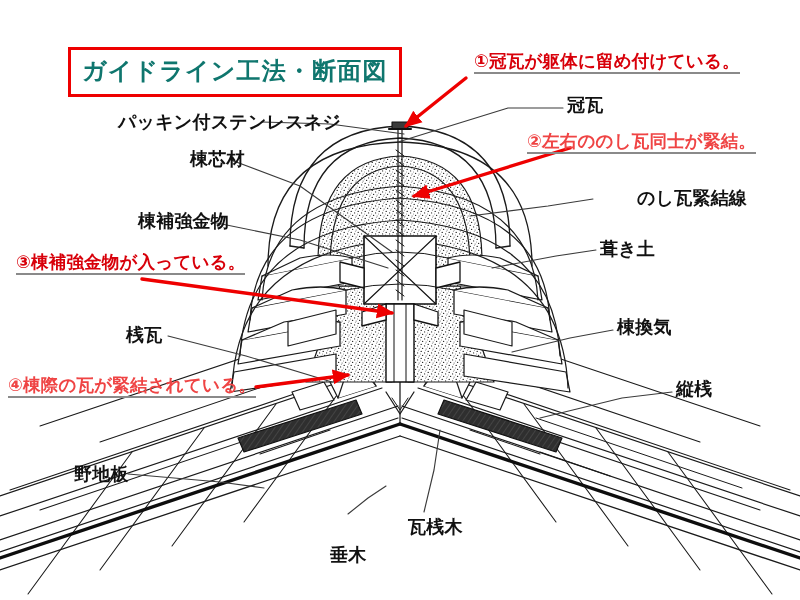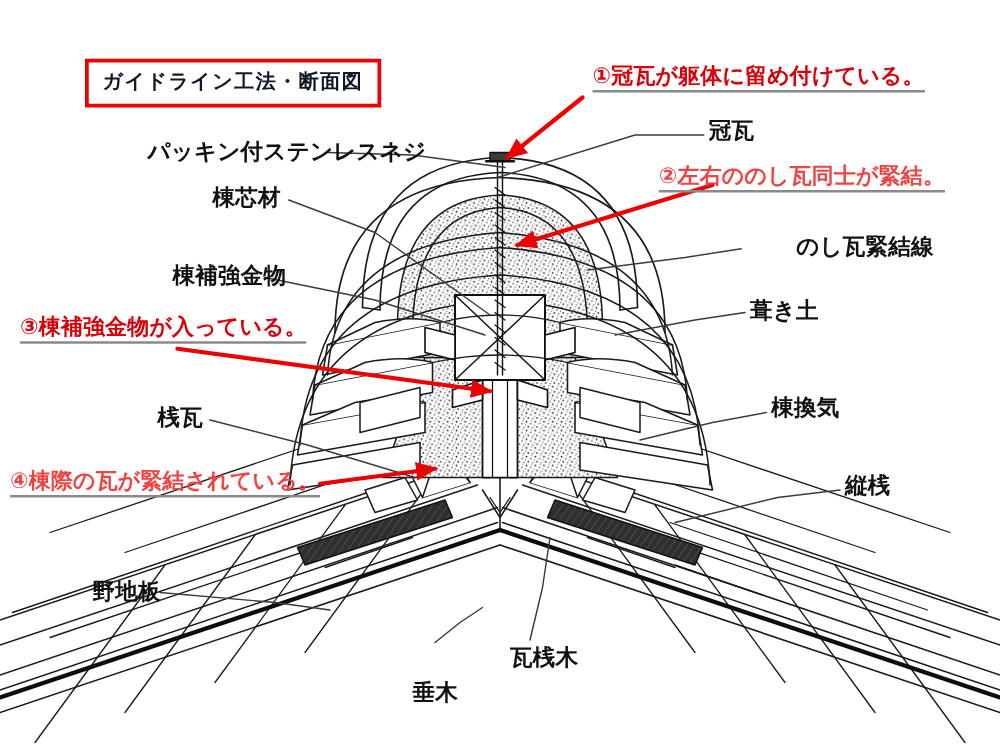--- a/index.html
+++ b/index.html
@@ -16,21 +16,21 @@
   
   .callout{
     font-size:17.5px;font-weight:700;color:#d8000a;
     border-bottom:2.2px solid #8a8a8a;padding-bottom:1px;letter-spacing:.2px;
   }
   
   #title-box{
     position:absolute;border:3.2px solid #ee0000;background:#fff;
     padding:5px 11px 7px 11px;
   }
-  #title-text{font-size:16px;font-weight:700;color:#0f172a;letter-spacing:1.2px;}
+  #title-text{font-size:24px;font-weight:700;color:#0f766e;letter-spacing:1.2px;}
 </style>
 </head>
 <body>
 
 <div id="stage">
 
   <svg class="layer" viewBox="0 0 800 600">
     <defs>
 
       <pattern id="stipple" width="7" height="7" patternUnits="userSpaceOnUse">
@@ -255,21 +255,21 @@
       </g>
   </svg>
 
   <div id="title-box" style="left: 68px; top: 47px; border-color: rgb(238, 0, 0);">
     <div id="title-text">ガイドライン工法・断面図</div>
   </div>
 
   <div id="parts-layer">
       <div class="lbl part" style="left: 567px; top: 96px;">冠瓦</div>
       <div class="lbl part" style="left: 118px; top: 113px;">パッキン付ステンレスネジ</div>
-      <div class="lbl part" style="left: 170px; top: 150px;">棟芯材</div>
+      <div class="lbl part" style="left: 190px; top: 150px;">棟芯材</div>
       <div class="lbl part" style="left: 597px; top: 189px; margin-left: 40px;">のし瓦緊結線</div>
       <div class="lbl part" style="left: 138px; top: 212px;">棟補強金物</div>
       <div class="lbl part" style="left: 600px; top: 240px;">葺き土</div>
       <div class="lbl part" style="left: 126px; top: 326px; text-align: right;">桟瓦</div>
       <div class="lbl part" style="left: 617px; top: 318px;">棟換気</div>
       <div class="lbl part" style="left: 676px; top: 380px;">縦桟</div>
       <div class="lbl part" style="left: 74px; top: 465px;">野地板</div>
       <div class="lbl part" style="left: 330px; top: 546px;">垂木</div>
       <div class="lbl part" style="left: 408px; top: 518px;">瓦桟木</div>
     </div>

